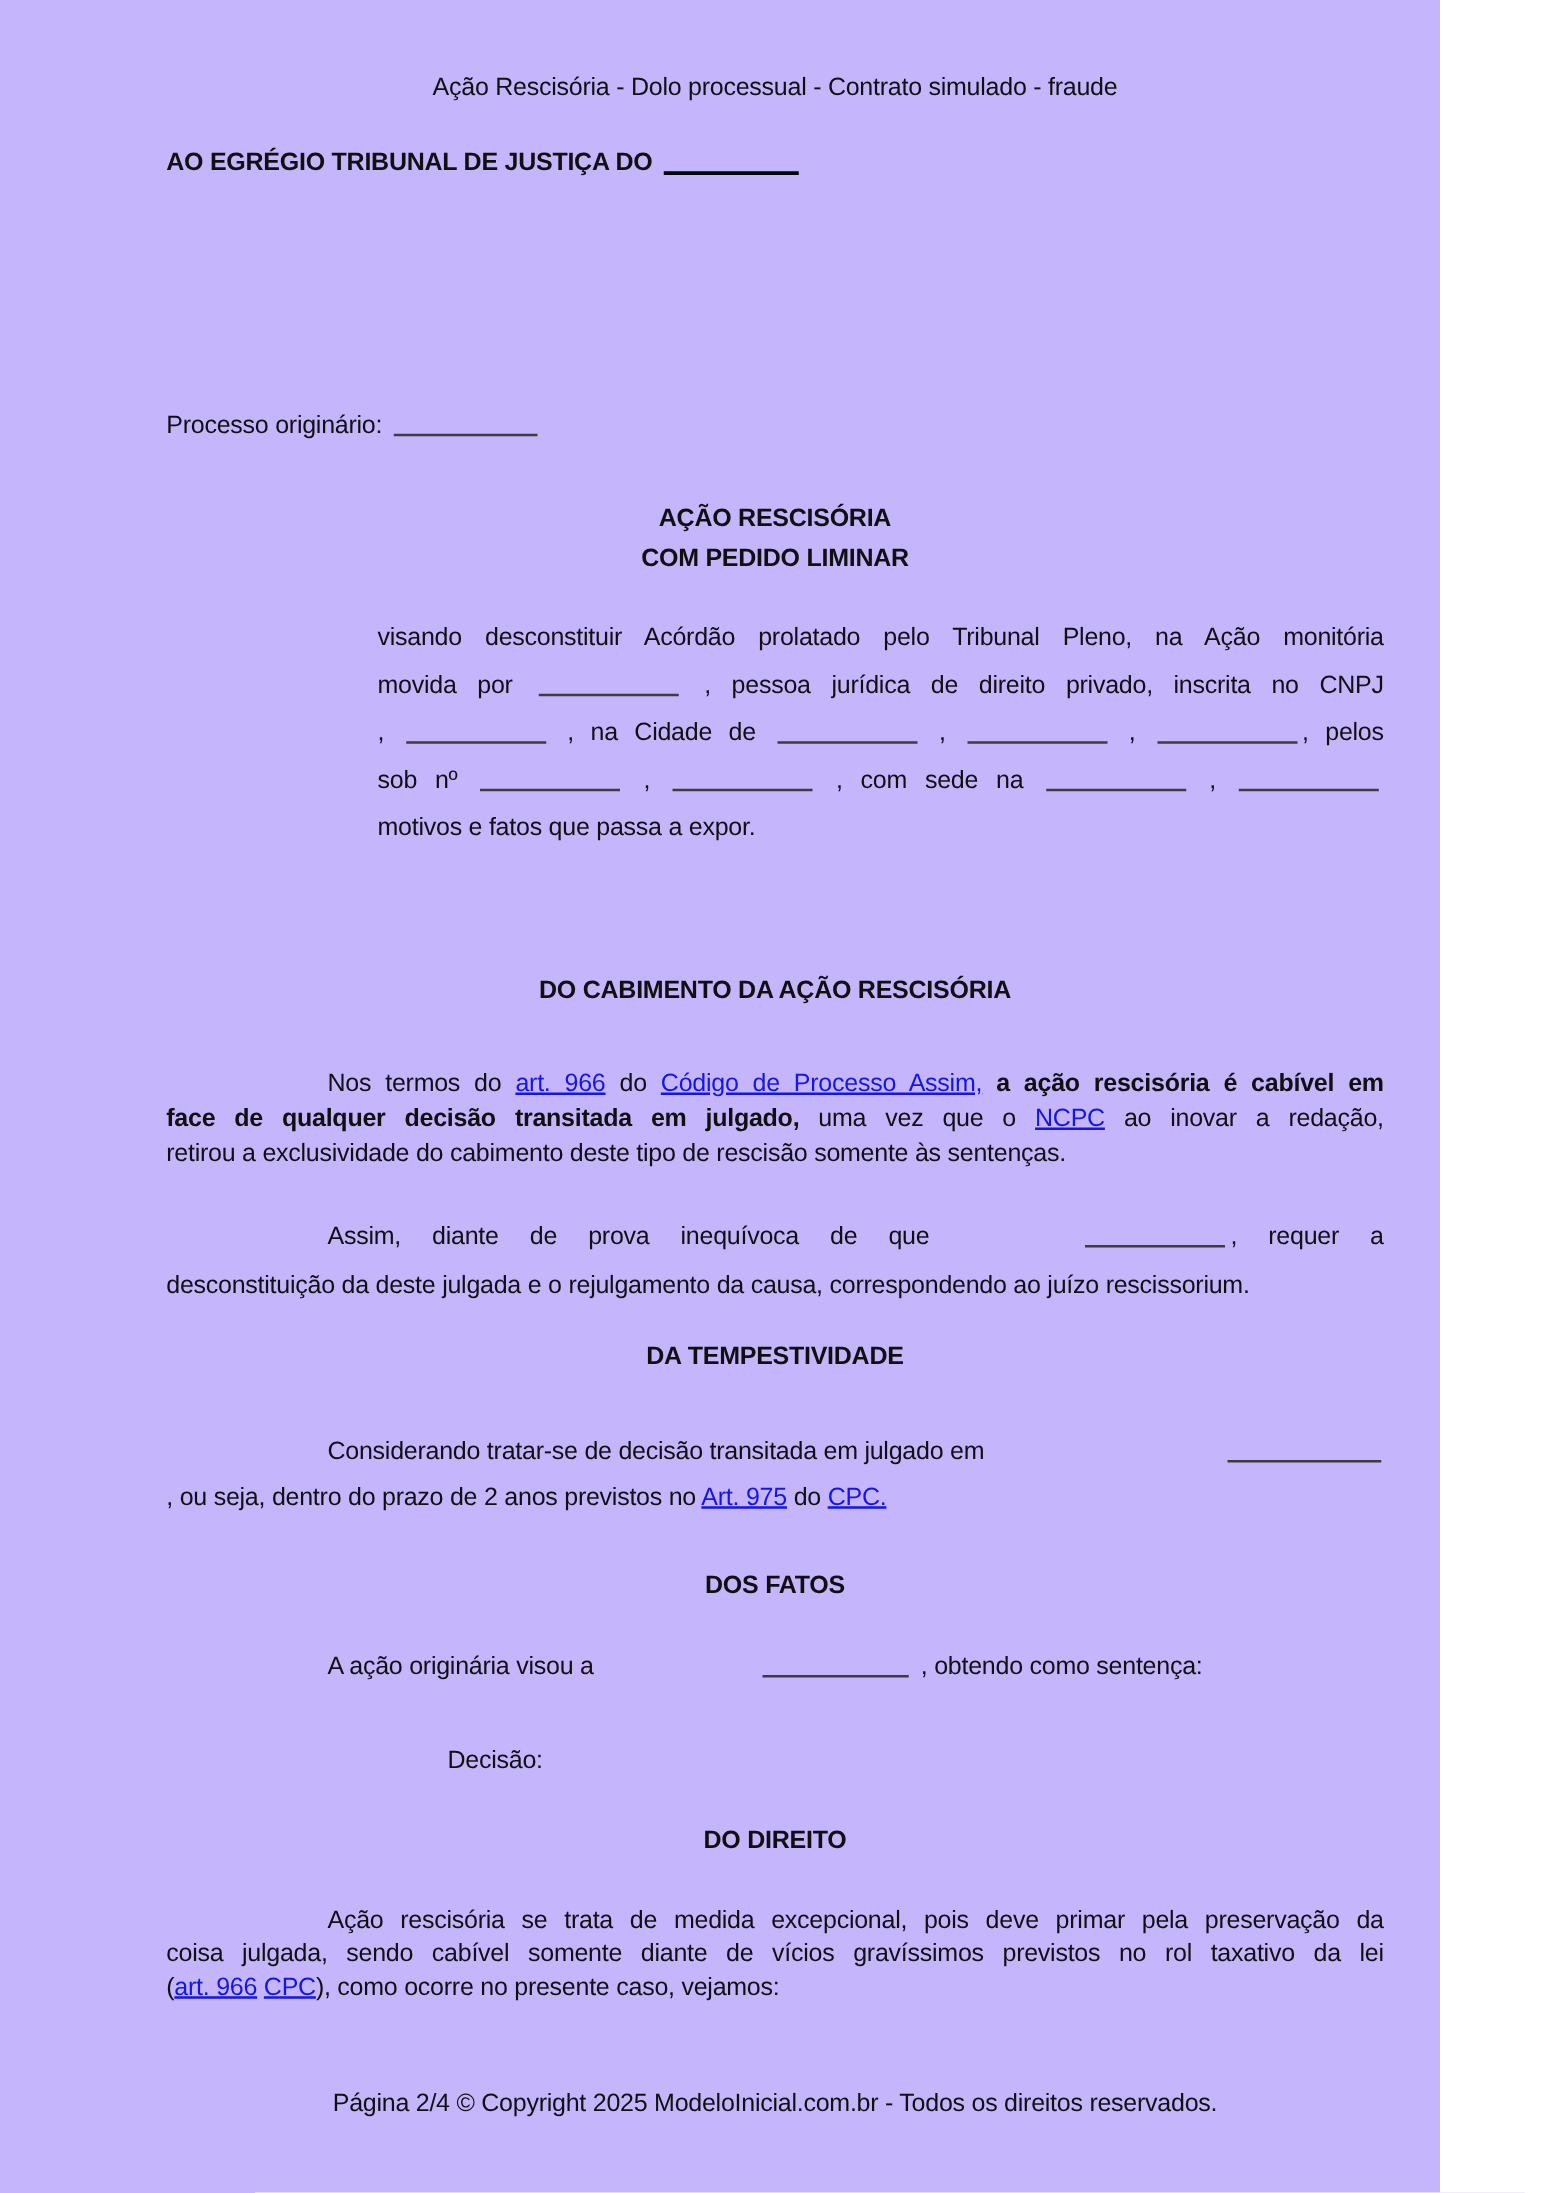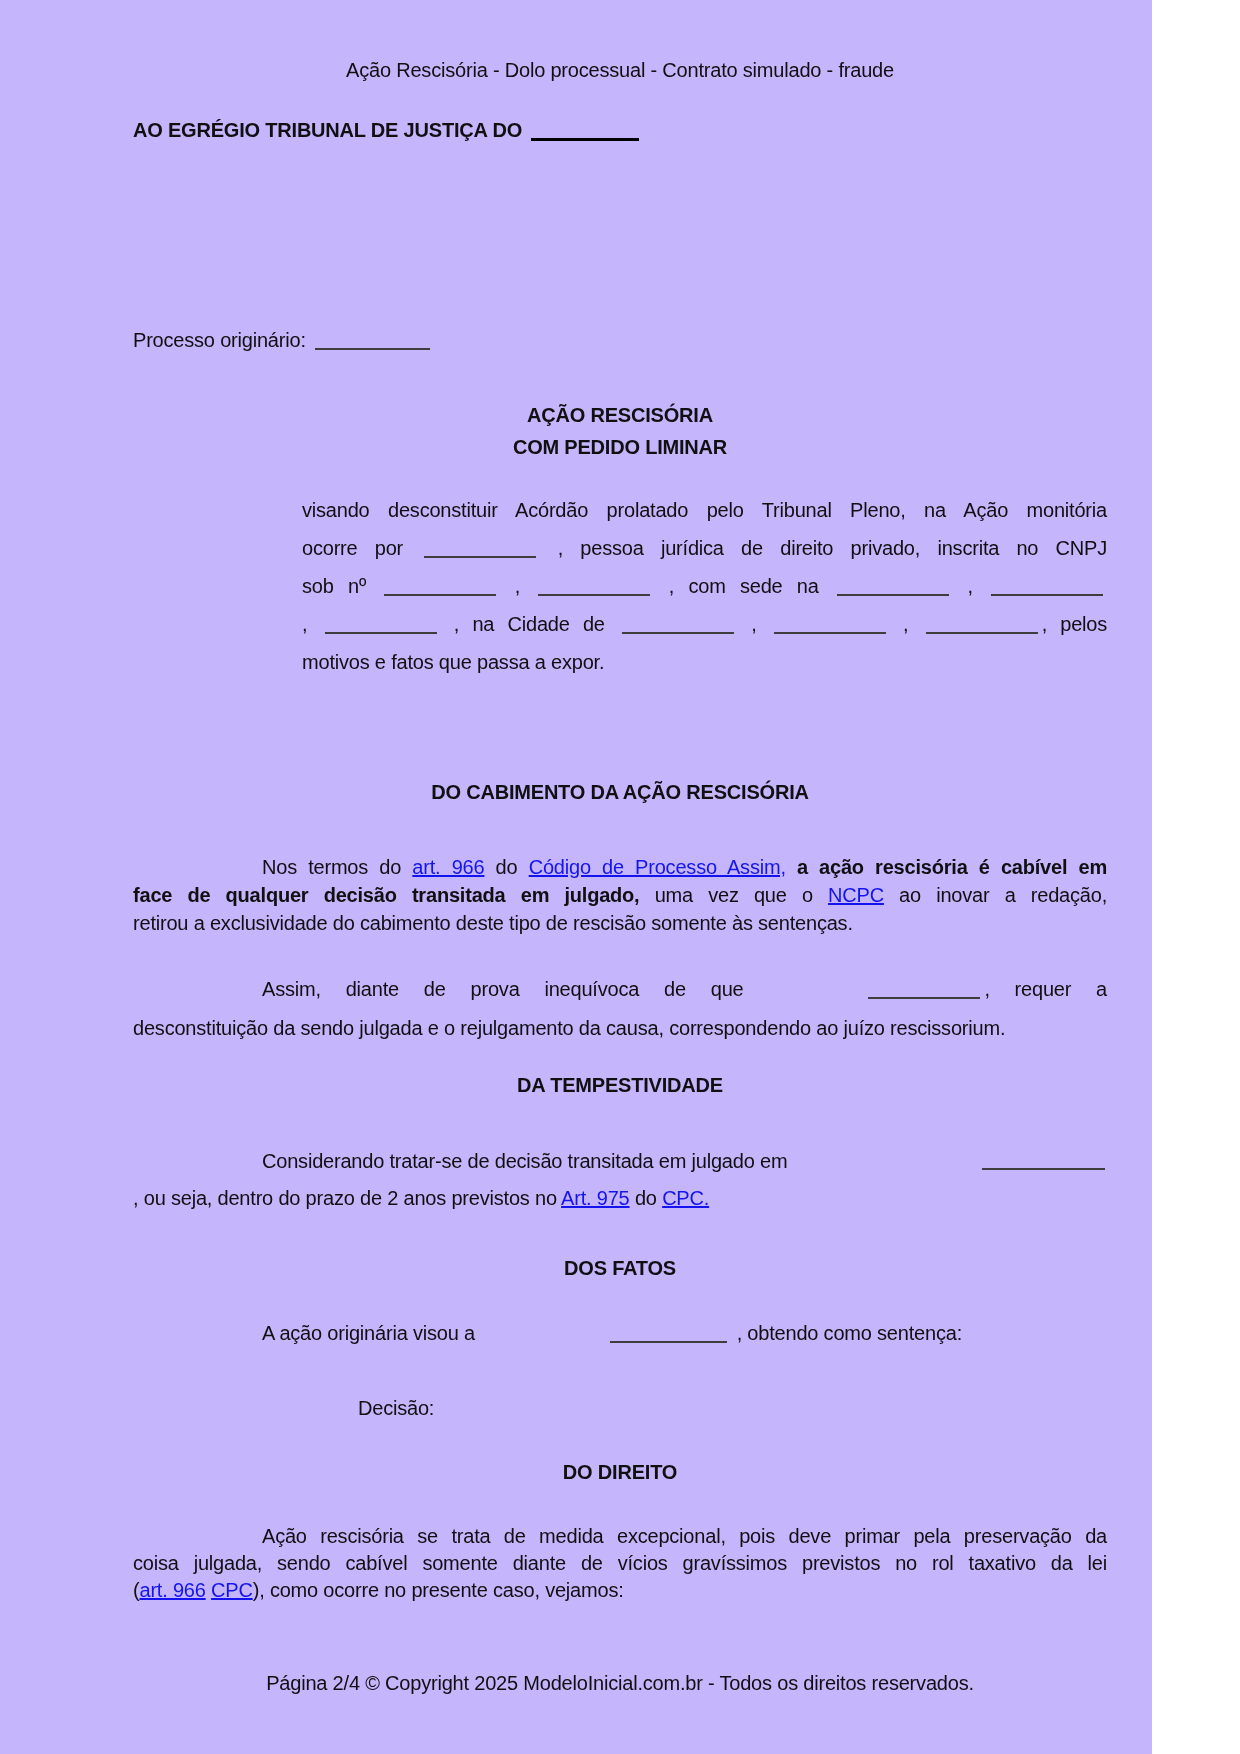--- a/index.html
+++ b/index.html
@@ -50,43 +50,43 @@
   <div class="abs ctr lh32 b" style="top:399px">
     <div>AÇÃO RESCISÓRIA</div>
     <div>COM PEDIDO LIMINAR</div>
   </div>
 
   <div class="abs indent-block lh38" style="top:491px">
     <div class="jl">
       <span>visando desconstituir Acórdão prolatado pelo Tribunal Pleno, na Ação monitória</span>
     </div>
     <div class="jl">
-      <span>ocorre por</span>
+      <span>movida por</span>
       <span class="blank"></span>
       <span>, pessoa jurídica de direito privado, inscrita no CNPJ</span>
+    </div>
+    <div class="jl">
+      <span>,</span>
+      <span class="blank"></span>
+      <span>, na Cidade de</span>
+      <span class="blank"></span>
+      <span>,</span>
+      <span class="blank"></span>
+      <span>,</span>
+      <span class="blank"></span><span>, pelos</span>
     </div>
     <div class="jl">
       <span>sob nº</span>
       <span class="blank"></span>
       <span>,</span>
       <span class="blank"></span>
       <span>, com sede na</span>
       <span class="blank"></span>
       <span>,</span>
       <span class="blank"></span>
-    </div>
-    <div class="jl">
-      <span>,</span>
-      <span class="blank"></span>
-      <span>, na Cidade de</span>
-      <span class="blank"></span>
-      <span>,</span>
-      <span class="blank"></span>
-      <span>,</span>
-      <span class="blank"></span><span>, pelos</span>
     </div>
     <div>
       <span>motivos e fatos que passa a expor.</span>
     </div>
   </div>
 
   <div class="abs content lh26 b" style="top:779px">DO CABIMENTO DA AÇÃO RESCISÓRIA</div>
 
   <div class="abs content lh28" style="top:853px">
     <div class="jl ind">
@@ -106,21 +106,21 @@
       <span>retirou a exclusividade do cabimento deste tipo de rescisão somente às sentenças.</span>
     </div>
   </div>
 
   <div class="abs content lh39" style="top:970px">
     <div class="jl ind">
       <span>Assim, diante de prova inequívoca de que</span>
       <span class="blank ml100"></span><span>, requer a</span>
     </div>
     <div>
-      <span>desconstituição da sendo julgada e o rejulgamento da causa, correspondendo ao juízo rescissorium.</span>
+      <span>desconstituição da deste julgada e o rejulgamento da causa, correspondendo ao juízo rescissorium.</span>
     </div>
   </div>
 
   <div class="abs content lh26 b" style="top:1072px">DA TEMPESTIVIDADE</div>
 
   <div class="abs content lh37" style="top:1143px">
     <div class="flexline">
       <span>Considerando tratar-se de decisão transitada em julgado em</span>
       <span class="blank w123 mla"></span>
     </div>

